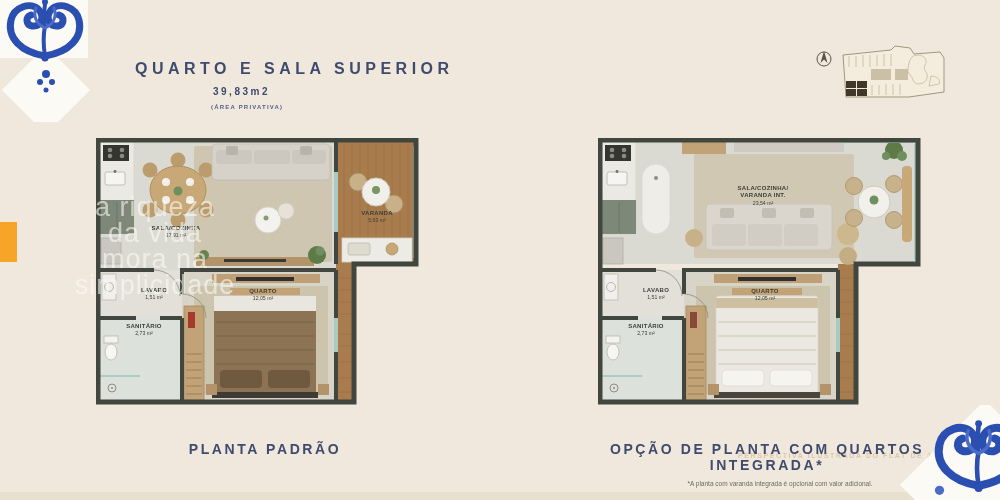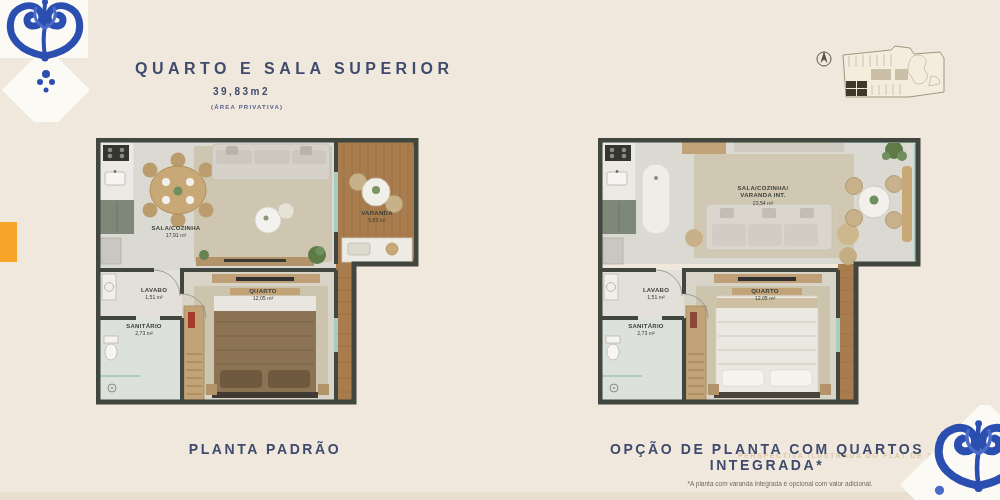--- a/index.html
+++ b/index.html
@@ -314,20 +314,26 @@
     <text x="165" y="59" text-anchor="middle" class="room-name">VARANDA INT.</text>
     <text x="165" y="67" text-anchor="middle" class="room-area">23,54 m²</text>
     <text x="167" y="155" text-anchor="middle" class="room-name">QUARTO</text>
     <text x="167" y="162" text-anchor="middle" class="room-area">12,05 m²</text>
     <text x="58" y="154" text-anchor="middle" class="room-name">LAVABO</text>
     <text x="58" y="161" text-anchor="middle" class="room-area">1,51 m²</text>
     <text x="48" y="190" text-anchor="middle" class="room-name">SANITÁRIO</text>
     <text x="48" y="197" text-anchor="middle" class="room-area">2,73 m²</text>
   </svg>
 
+  <div class="abs watermark">
+    <div>a riqueza</div>
+    <div>da vida</div>
+    <div>mora na</div>
+    <div>simplicidade</div>
+  </div>
 
   <div class="abs caption cap-left">PLANTA PADRÃO</div>
   <div class="abs caption cap-right">OPÇÃO DE PLANTA COM QUARTOS INTEGRADA*</div>
   <div class="abs subcaption">PERSPECTIVA ILUSTRADA DO FLAT DE 2 QUARTOS</div>
   <div class="abs footnote">*A planta com varanda integrada é opcional com valor adicional.</div>
 
   <svg class="abs tile" style="left:0;top:0;" width="96" height="122" viewBox="0 0 96 122">
     <rect x="0" y="0" width="88" height="58" fill="#fcfaf5"></rect>
     <polygon points="46,46 90,90 46,134 2,90" fill="#fcfaf5"></polygon>
     <g transform="translate(1,-2)">

